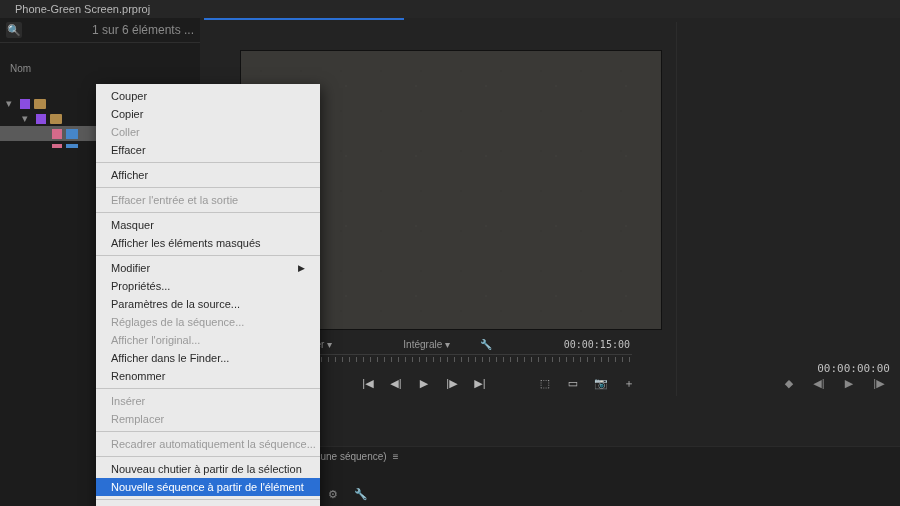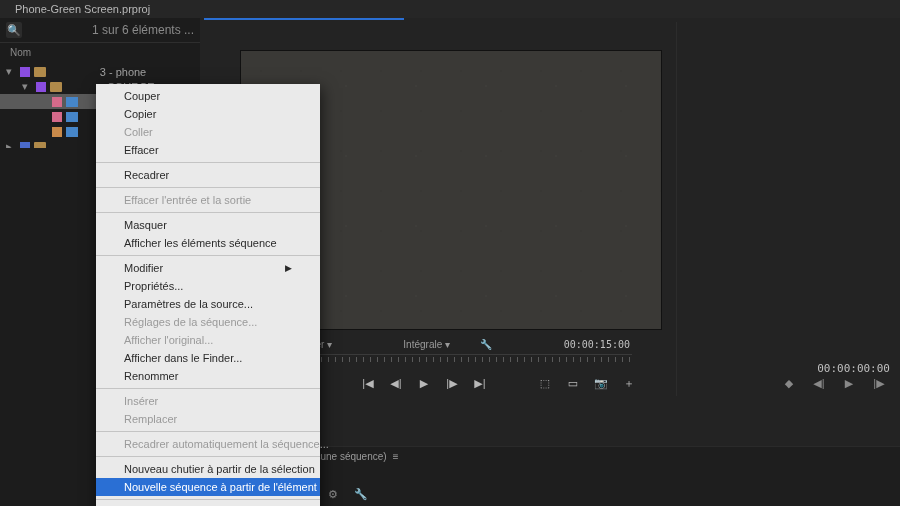--- a/index.html
+++ b/index.html
@@ -7,21 +7,21 @@
 
 
 .header { height: 18px; background: #262626; display: flex; align-items: center; padding: 0 15px; color: #b8b8b8; }
 .header-underline { height: 2px; background: #2a6fd4; width: 200px; margin-left: 204px; }
 
 
 .project-panel { position: absolute; left: 0; top: 18px; width: 200px; height: 130px; background: #1c1c1c; }
 .project-top { display: flex; align-items: center; padding: 4px 6px; gap: 8px; }
 .search-box { width: 16px; height: 16px; background: #2c2c2c; border-radius: 2px; display:flex; align-items:center; justify-content:center; }
 .item-count { margin-left: auto; color: #8a8a8a; font-size: 12px; }
-.col-header { padding: 4px 10px; color: #8a8a8a; font-size: 10px; border-top: 1px solid #2e2e2e; }
+.col-header { padding: 20px 10px; color: #8a8a8a; font-size: 10px; border-top: 1px solid #2e2e2e; }
 
 .tree { padding: 2px 0; font-size: 11px; }
 .tree-row { display: flex; align-items: center; height: 15px; padding: 0 4px; gap: 4px; }
 .tree-row.selected { background: #5a5a5a; color: #e8e8e8; }
 .disclosure { width: 10px; display:inline-block; color: #8a8a8a; }
 .folder-icon { width: 12px; height: 10px; background: #b08a4a; border-radius: 1px; display:inline-block; }
 .clip-icon { width: 12px; height: 10px; background: #4686c9; display:inline-block; }
 .swatch { width: 10px; height: 10px; display: inline-block; }
 .swatch.violet { background: #8a4de0; }
 .swatch.rose { background: #d46a8a; }
@@ -52,21 +52,21 @@
 .right-transport { position:absolute; bottom: 6px; left:0; right:0; display:flex; gap:16px; align-items:center; justify-content:flex-end; padding: 0 14px; color:#888;}
 
 
 .lower { position:absolute; left:206px; right:0; bottom:0; height:60px; background:#1e1e1e; border-top:1px solid #2a2a2a;}
 .lower-tab { position:absolute; left:70px; top:4px; color:#9a9a9a; font-size:10px; display:flex; gap:6px; align-items:center;}
 .lower-tc { position:absolute; left:38px; top:22px; color:#4a9cd4; font-family:monospace; font-size:11px;}
 .lower-icons { position:absolute; left:36px; top:40px; display:flex; gap:14px; color:#8a8a8a;}
 
 
 .ctx { position: absolute; left: 96px; top: 84px; width: 224px; background: #eaeaea; color:#2a2a2a; box-shadow: 2px 4px 14px rgba(0,0,0,0.6); font-size: 11px; padding: 3px 0;}
-.ctx-item { padding: 2px 28px; line-height: 14px; display:flex; align-items:center; white-space:nowrap;}
+.ctx-item { padding: 2px 15px; line-height: 14px; display:flex; align-items:center; white-space:nowrap;}
 .ctx-item.disabled { color: #9a9a9a; }
 .ctx-item.hl { background: #2a6fd4; color: #fff; align-items: flex-end; }
 .ctx-sep { height:1px; background:#c4c4c4; margin: 3px 0; }
 .ctx-arrow { margin-left:auto; font-size:9px; }
 </style>
 </head>
 <body>
 
 <div class="header">
   <span>Phone-Green Screen.prproj</span>
@@ -182,32 +182,32 @@
       <span>Copier</span>
     </div>
     <div class="ctx-item disabled">
       <span>Coller</span>
     </div>
     <div class="ctx-item">
       <span>Effacer</span>
     </div>
     <div class="ctx-sep"></div>
     <div class="ctx-item">
-      <span>Recadrer</span>
+      <span>Afficher</span>
     </div>
     <div class="ctx-sep"></div>
     <div class="ctx-item disabled">
       <span>Effacer l'entrée et la sortie</span>
     </div>
     <div class="ctx-sep"></div>
     <div class="ctx-item">
       <span>Masquer</span>
     </div>
     <div class="ctx-item">
-      <span>Afficher les éléments séquence</span>
+      <span>Afficher les éléments masqués</span>
     </div>
     <div class="ctx-sep"></div>
     <div class="ctx-item">
       <span>Modifier</span>
       <span class="ctx-arrow">▶</span>
     </div>
     <div class="ctx-item">
       <span>Propriétés...</span>
     </div>
     <div class="ctx-item">

